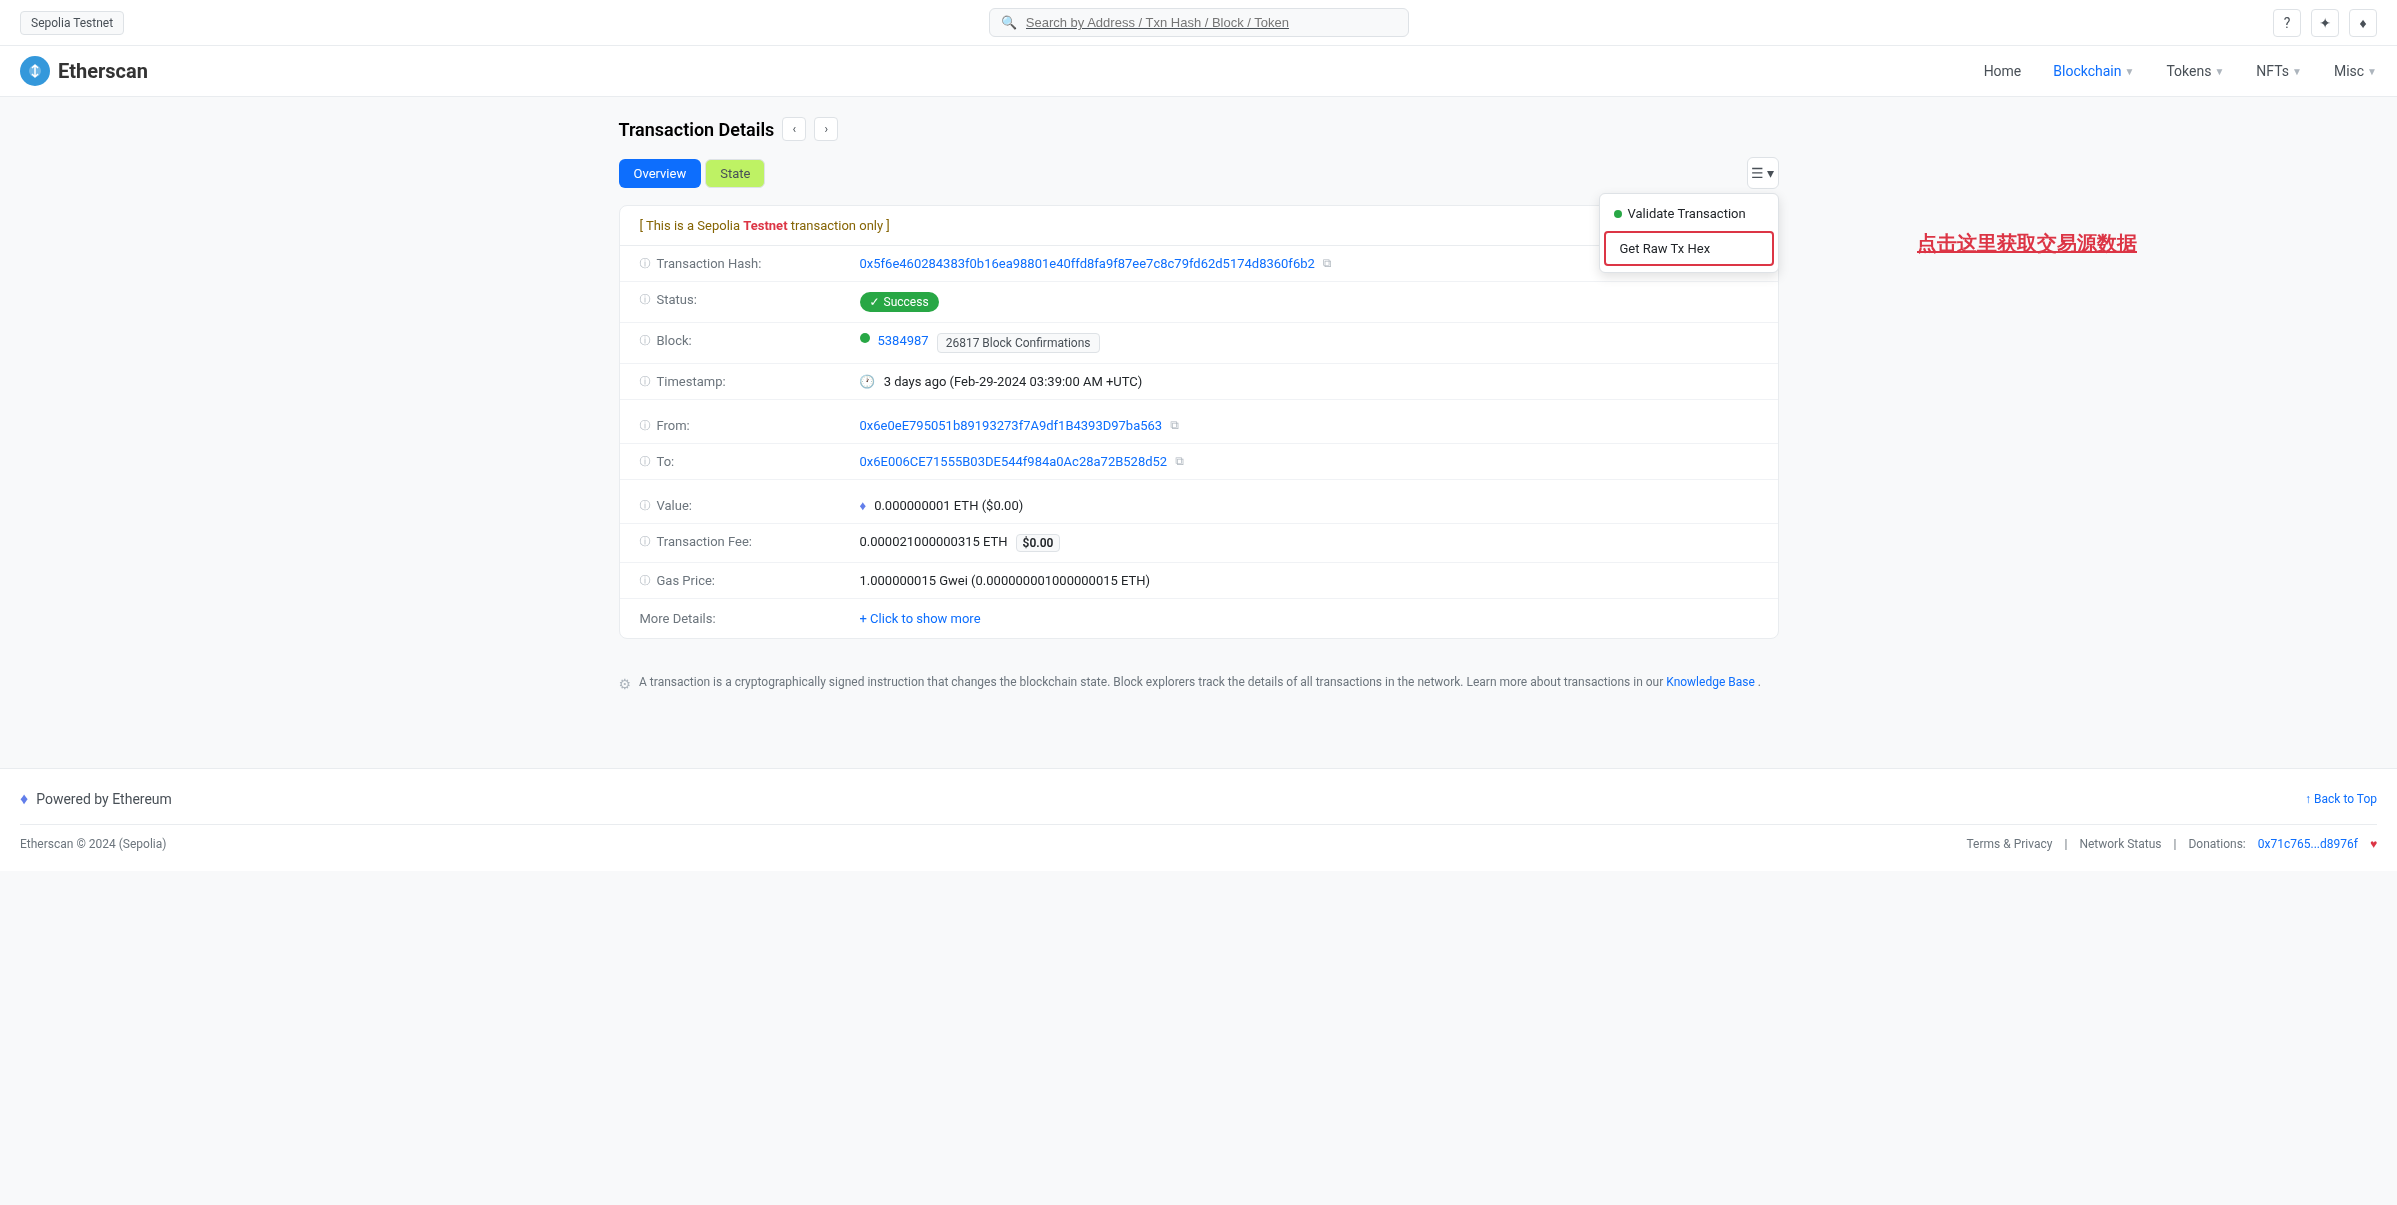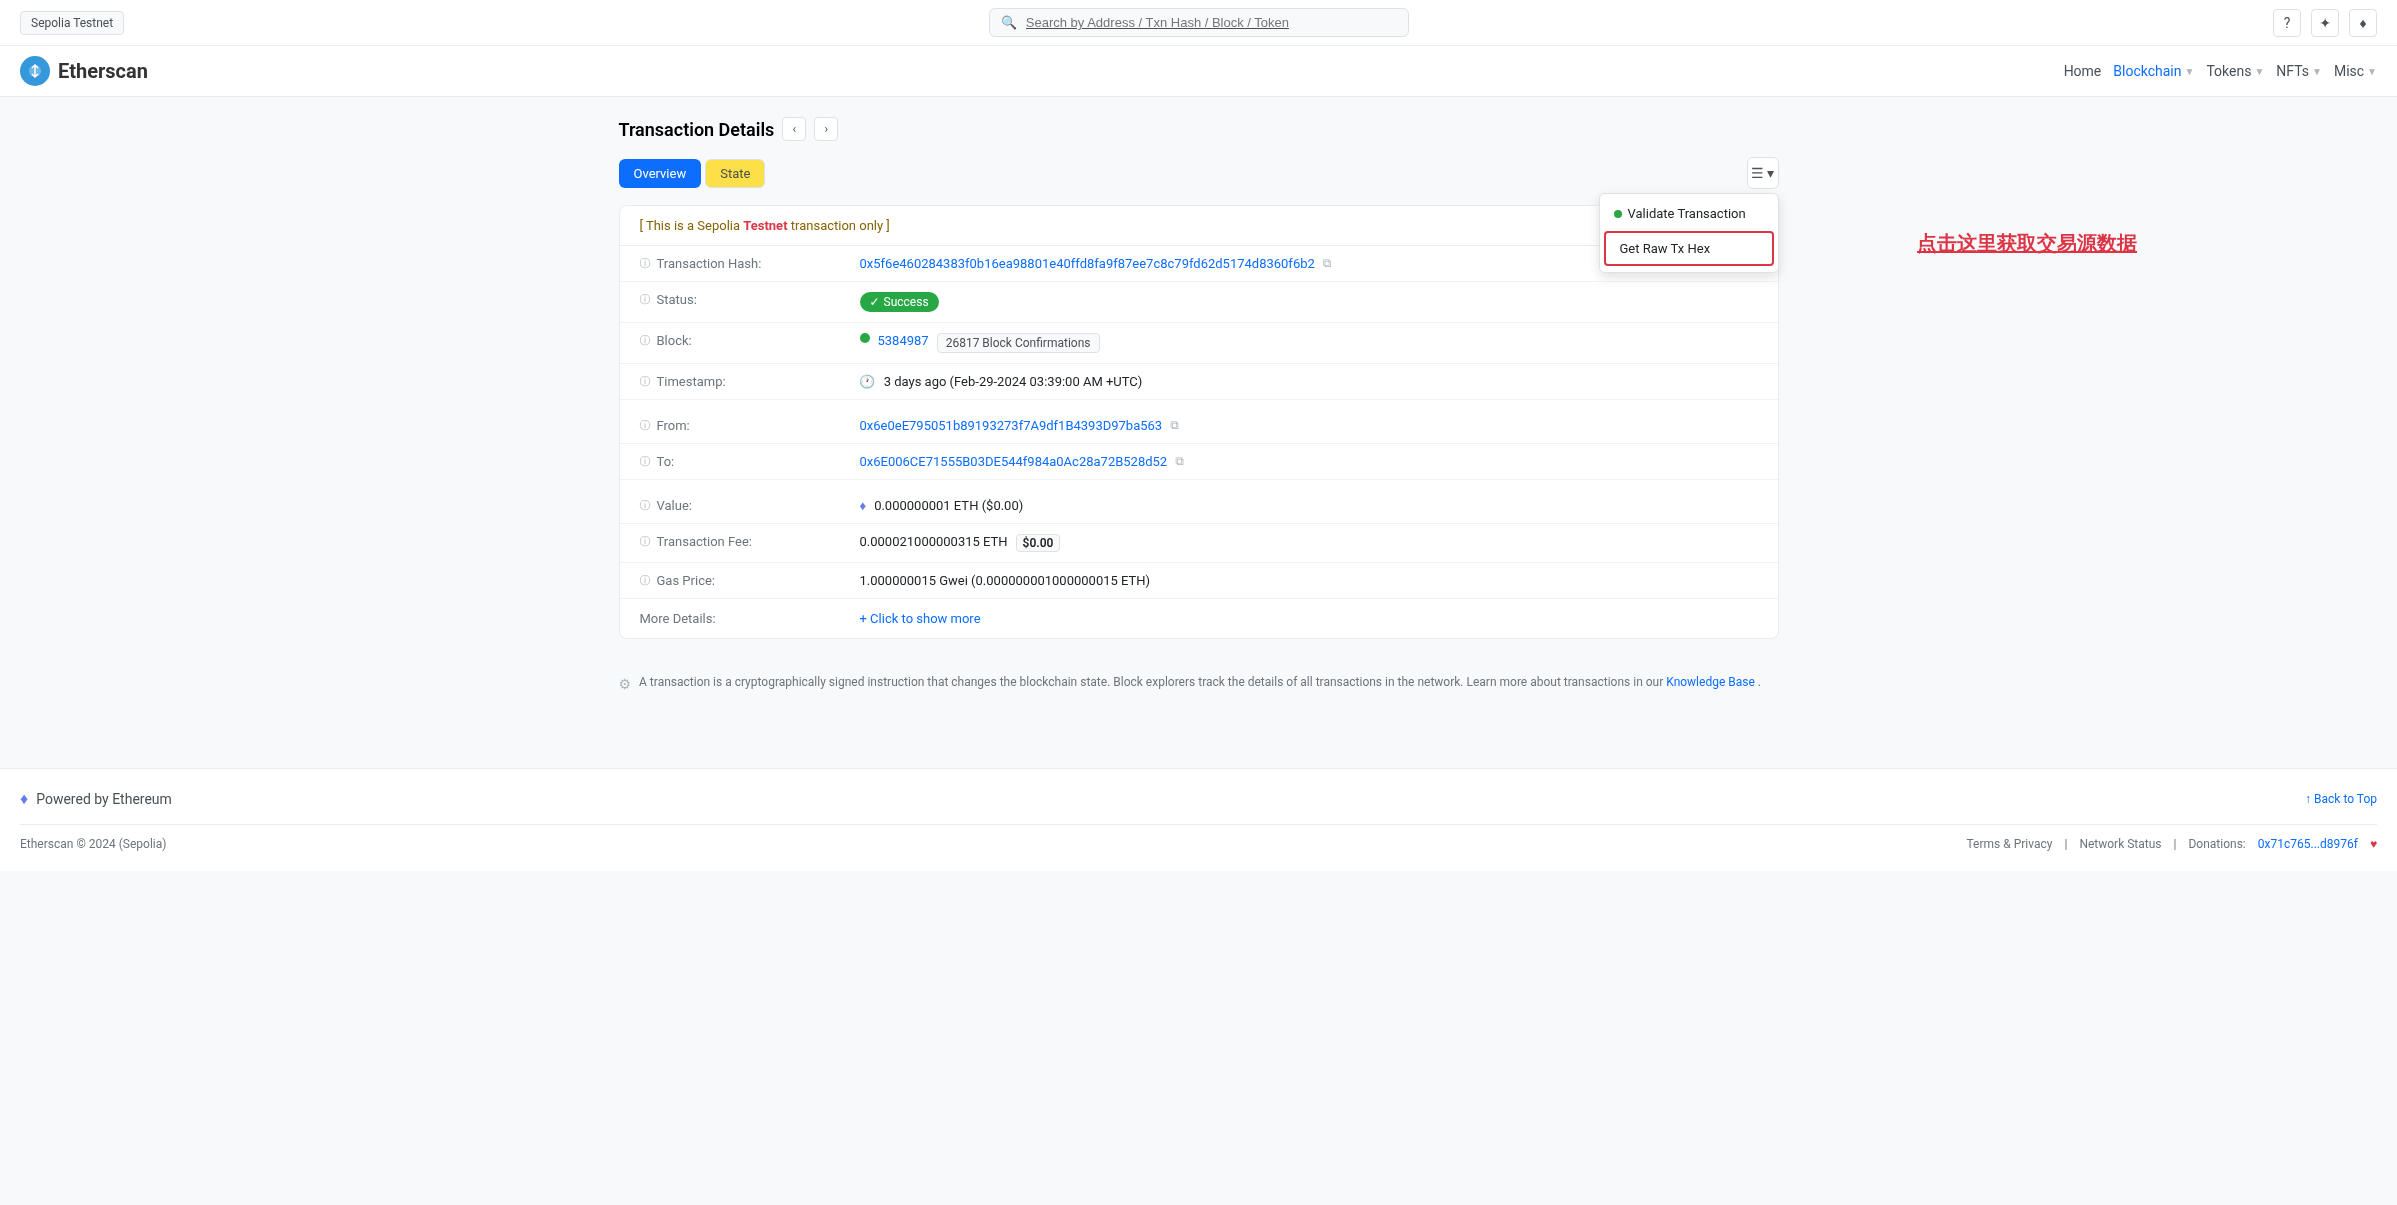--- a/index.html
+++ b/index.html
@@ -12,39 +12,39 @@
     .search-bar input { border: none; background: transparent; outline: none; font-size: 13px; width: 100%; color: #495057; text-decoration: underline; }
     .search-icon-wrap { color: #adb5bd; margin-right: 8px; }
     .top-bar-icons { display: flex; align-items: center; gap: 10px; }
     .icon-btn { width: 28px; height: 28px; border: 1px solid #dee2e6; border-radius: 4px; display: flex; align-items: center; justify-content: center; cursor: pointer; background: #fff; font-size: 14px; color: #495057; }
 
     
     .navbar { background: #fff; border-bottom: 1px solid #e9ecef; padding: 10px 20px; display: flex; align-items: center; justify-content: space-between; }
     .logo { display: flex; align-items: center; gap: 8px; font-size: 20px; font-weight: 700; color: #333; text-decoration: none; }
     .logo-icon { width: 30px; height: 30px; background: #3498db; border-radius: 50%; display: flex; align-items: center; justify-content: center; }
     .logo-icon svg { width: 18px; height: 18px; }
-    .nav-links { display: flex; align-items: center; gap: 12px; }
+    .nav-links { display: flex; align-items: center; gap: 32px; }
     .nav-link { font-size: 14px; color: #495057; text-decoration: none; cursor: pointer; display: flex; align-items: center; gap: 3px; }
     .nav-link.active { color: #0d6efd; }
     .chevron { font-size: 10px; color: #adb5bd; }
 
     
     .main { max-width: 1200px; margin: 0 auto; padding: 20px; }
     
     
     .page-title-row { display: flex; align-items: center; gap: 8px; margin-bottom: 16px; }
     .page-title { font-size: 18px; font-weight: 600; color: #000000; }
     .nav-arrow { width: 24px; height: 24px; border: 1px solid #dee2e6; border-radius: 4px; display: flex; align-items: center; justify-content: center; cursor: pointer; background: #fff; font-size: 12px; color: #495057; }
 
     
     .tabs-row { display: flex; align-items: center; justify-content: space-between; margin-bottom: 16px; }
     .tabs { display: flex; gap: 4px; }
     .tab { padding: 6px 14px; border-radius: 6px; font-size: 13px; cursor: pointer; border: 1px solid transparent; }
     .tab.active { background: #0d6efd; color: #fff; }
-    .tab:not(.active) { background: #fde047; border-color: #dee2e6; color: #495057; }
+    .tab:not(.active) { background: #bef264; border-color: #dee2e6; color: #495057; }
     .menu-btn { width: 32px; height: 32px; border: 1px solid #dee2e6; border-radius: 6px; display: flex; align-items: center; justify-content: center; cursor: pointer; background: #fff; font-size: 14px; color: #495057; position: relative; }
 
     
     .dropdown-menu { position: absolute; top: 36px; right: 0; background: #fff; border: 1px solid #dee2e6; border-radius: 6px; box-shadow: 0 4px 12px rgba(0,0,0,0.12); z-index: 100; min-width: 180px; padding: 4px 0; }
     .dropdown-item { padding: 8px 14px; font-size: 13px; cursor: pointer; display: flex; align-items: center; gap: 6px; color: #212529; }
     .dropdown-item.highlighted { border: 2px solid #dc3545; border-radius: 4px; margin: 2px 4px; }
     .green-dot { width: 8px; height: 8px; background: #28a745; border-radius: 50%; }
 
     
     .card { background: #fff; border: 1px solid #e9ecef; border-radius: 8px; padding: 0; margin-bottom: 20px; }

